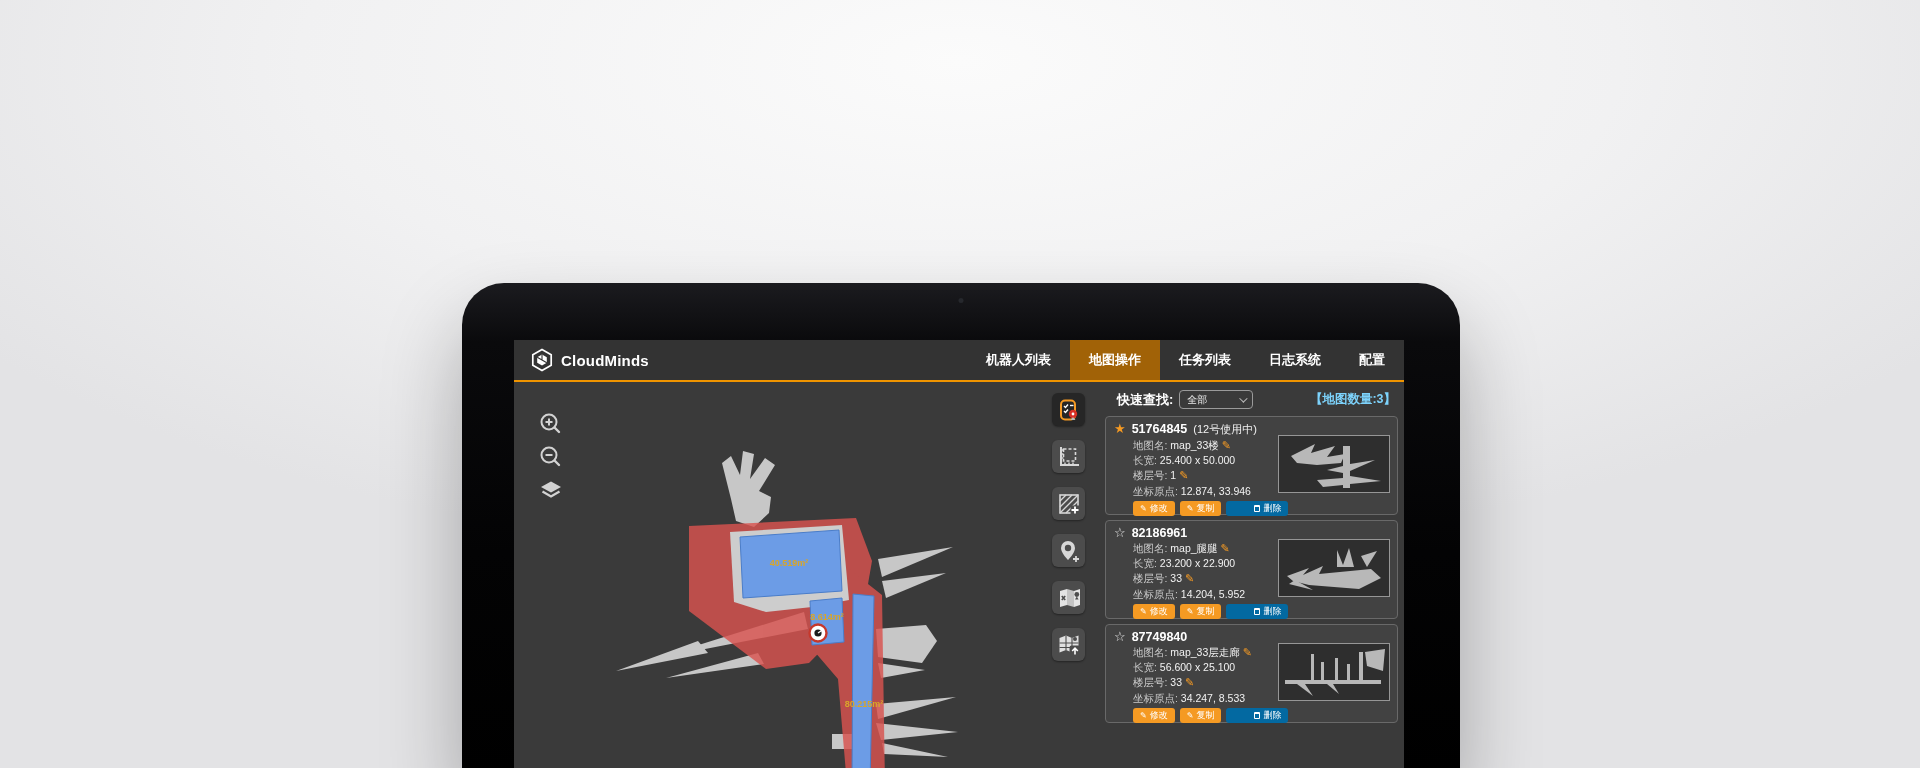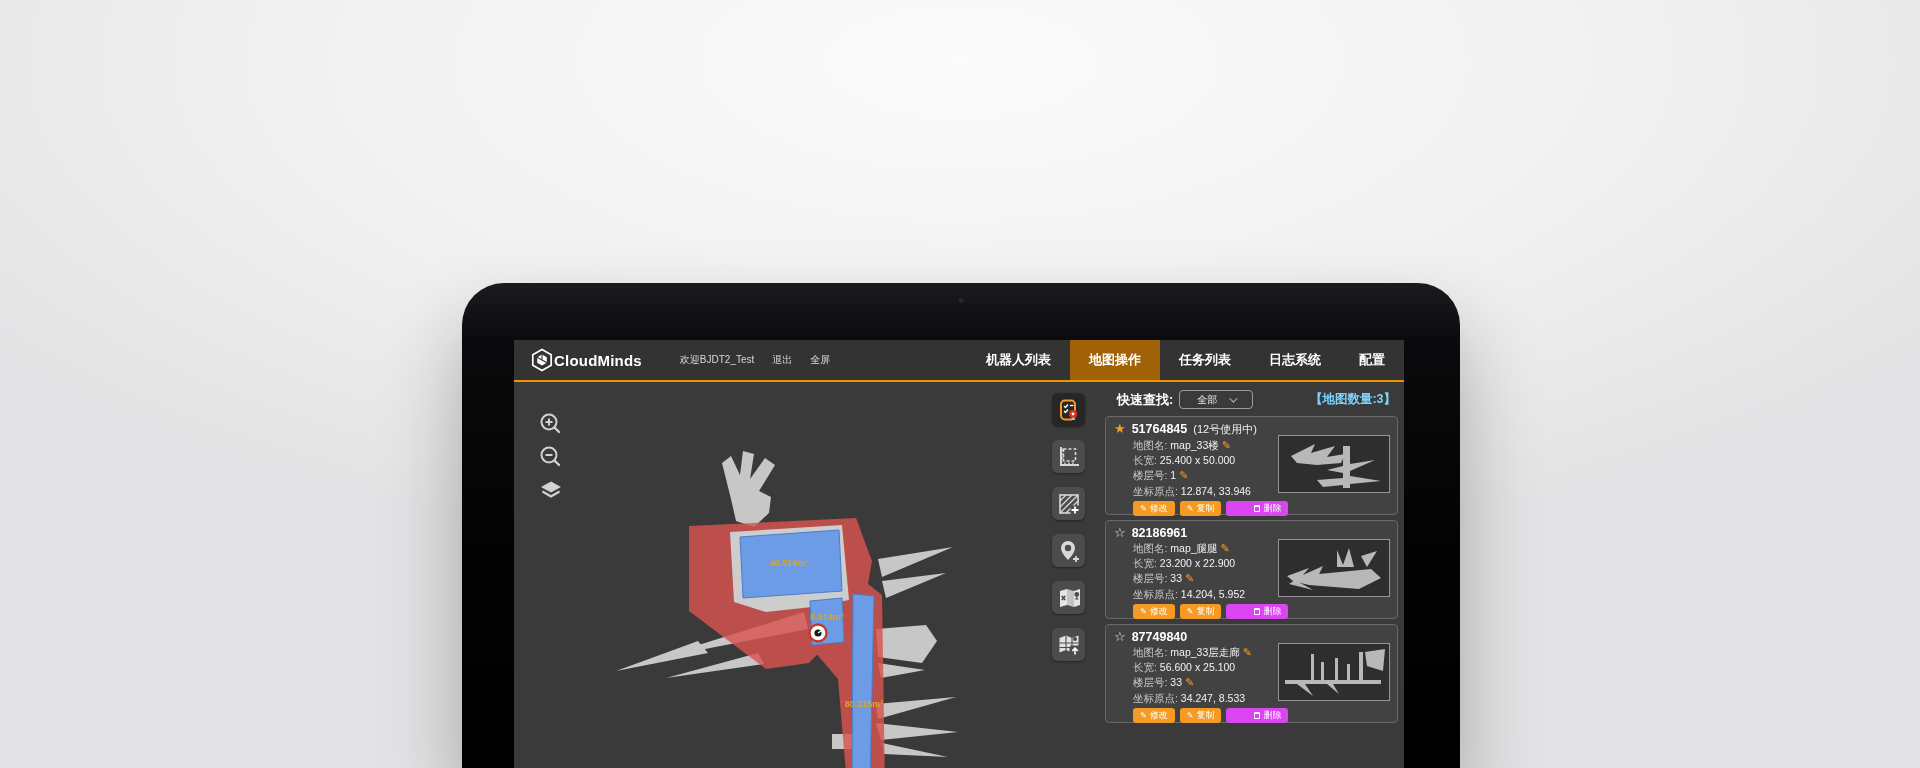--- a/index.html
+++ b/index.html
@@ -12,21 +12,21 @@
     background:linear-gradient(180deg,#1b1b1f 0%, #0a0a0c 12%, #030304 55%, #000 100%);
     border-radius:42px 42px 0 0; box-shadow:0 40px 80px rgba(0,0,0,.28); }
   .webcam { position:absolute; top:15px; left:50%; transform:translateX(-50%);
     width:5px; height:5px; border-radius:50%; background:#26282d; }
   .screen { position:absolute; left:52px; top:57px; width:890px; height:428px;
     background:#3a3a3a; overflow:hidden; }
 
   
   .navbar { height:42px; background:#333; border-bottom:2px solid #ef9400;
     display:flex; align-items:stretch; padding-left:16px; }
-  .brand { display:flex; align-items:center; }
+  .brand { display:flex; align-items:center; gap:7px; }
   .brand-name { color:#fff; font-size:15px; font-weight:bold; letter-spacing:.2px; }
   .welcome { display:flex; align-items:center; gap:18px; margin-left:38px; }
   .welcome span { color:#d8d8d8; font-size:10px; }
   .welcome .lnk { cursor:pointer; }
   .nav-menu { margin-left:auto; display:flex; align-items:stretch; }
   .nav-item { color:#fff; font-size:13px; font-weight:bold; padding:0 19px;
     display:flex; align-items:center; cursor:pointer; }
   .nav-item.active { background:#a16207; }
 
   .main { position:relative; height:384px; }
@@ -45,42 +45,42 @@
     display:flex; align-items:center; justify-content:center; cursor:pointer;
     box-shadow:0 1px 2px rgba(0,0,0,.4); }
   .tool-btn.active { background:#262626; }
 
   
   .right-panel { position:absolute; left:583px; top:0; width:307px; height:384px; background:#3a3a3a; }
   .panel-header { display:flex; align-items:center; margin:8px 8px 7px 20px; }
   .ph-label { color:#fff; font-size:13px; font-weight:bold; }
   .dropdown { margin-left:6px; width:74px; height:19px; border:1px solid #9a9a9a;
     border-radius:4px; display:flex; align-items:center; justify-content:space-between;
-    padding:0 17px; cursor:pointer; }
+    padding:0 7px; cursor:pointer; }
   .dropdown .val { color:#e8e8e8; font-size:10px; }
   .chev { width:6px; height:6px; border-right:1.5px solid #bdbdbd; border-bottom:1.5px solid #bdbdbd;
     transform:rotate(45deg) translateY(-2px); }
   .ph-count { margin-left:auto; color:#7dd3fc; font-size:12.5px; font-weight:bold; }
 
   .card { position:relative; margin:0 6px 5px 8px; height:99px;
     border:1px solid #696969; border-radius:4px; background:#424242; padding:5px 8px; cursor:pointer; }
   .card-title { display:flex; align-items:baseline; gap:6px; }
   .star { font-size:13px; line-height:13px; cursor:pointer; }
   .star.on { color:#F59A23; } .star.off { color:#e2e2e2; }
   .card-id { color:#fff; font-size:12.5px; font-weight:bold; }
   .card-suffix { color:#f2f2f2; font-size:11px; font-weight:normal; }
   .fields { margin-left:19px; margin-top:1px; }
   .frow { font-size:10.5px; line-height:15.2px; white-space:nowrap; }
   .flabel { color:#c9c9c9; } .fval { color:#f2f2f2; }
   .pencil { color:#F59A23; font-size:11px; margin-left:3px; cursor:pointer; }
   .btn-row { margin-left:19px; margin-top:2px; display:flex; gap:5px; }
   .cbtn { height:15px; padding:0 7px; border-radius:3px; font-size:9px; color:#fff;
     display:flex; align-items:center; gap:3px; cursor:pointer; border:none; }
   .cbtn.orange { background:#F59A23; }
-  .cbtn.gray { background:#d946ef;padding-left:28px; }
+  .cbtn.gray { background:#0369a1;padding-left:28px; }
   .cbtn .p { font-size:8px; }
   .trash-ico { display:inline-block; width:6px; height:7px; border:1px solid #fff;
     border-top-width:2px; border-radius:1px; }
   .thumb { position:absolute; right:7px; top:18px; width:112px; height:58px;
     background:#2e2e2e; border:1px solid #969696; cursor:pointer; }
   .thumb svg { width:100%; height:100%; display:block; }
 </style>
 </head>
 <body>
 
@@ -89,25 +89,20 @@
   <div class="screen">
 
     <div class="navbar">
       <div class="brand">
         <svg width="24" height="24" viewBox="0 0 24 24">
           <path d="M12 1.5 L21.2 6.8 V17.2 L12 22.5 L2.8 17.2 V6.8 Z" fill="none" stroke="#fff" stroke-width="1.7"></path>
           <path d="M12 6.5 L16.8 9.2 V14.8 L12 17.5 L7.2 14.8 V9.2 Z" fill="#fff"></path>
           <path d="M12 6.5 V12 M12 12 L7.2 9.2 M12 12 L16.8 14.8" stroke="#333" stroke-width="1.1" fill="none"></path>
         </svg>
         <span class="brand-name">CloudMinds</span>
-      </div>
-      <div class="welcome">
-        <span>欢迎BJDT2_Test</span>
-        <span class="lnk">退出</span>
-        <span class="lnk">全屏</span>
       </div>
       <div class="nav-menu">
         <div class="nav-item">机器人列表</div>
         <div class="nav-item active">地图操作</div>
         <div class="nav-item">任务列表</div>
         <div class="nav-item">日志系统</div>
         <div class="nav-item">配置</div>
       </div>
     </div>
 

